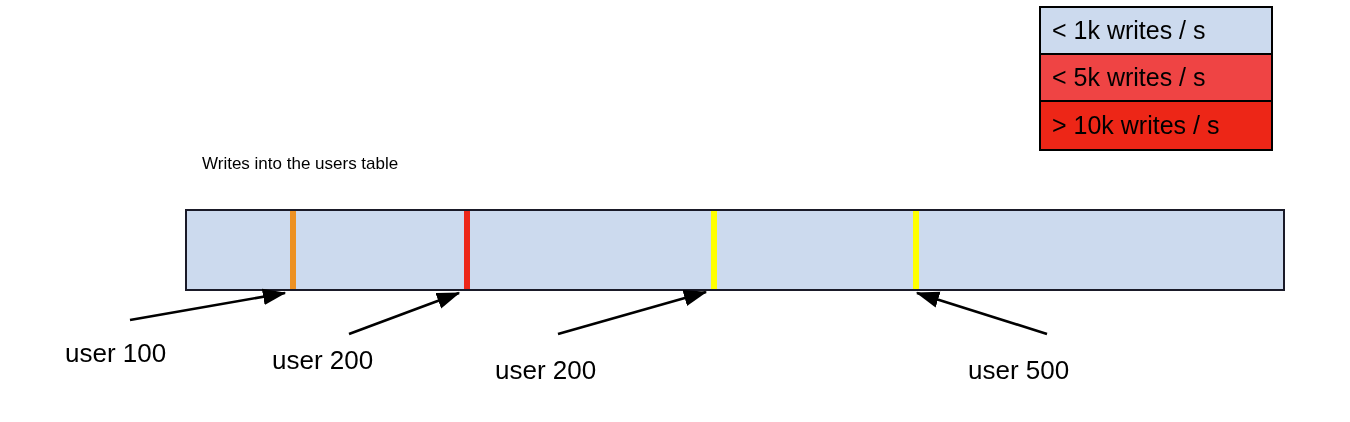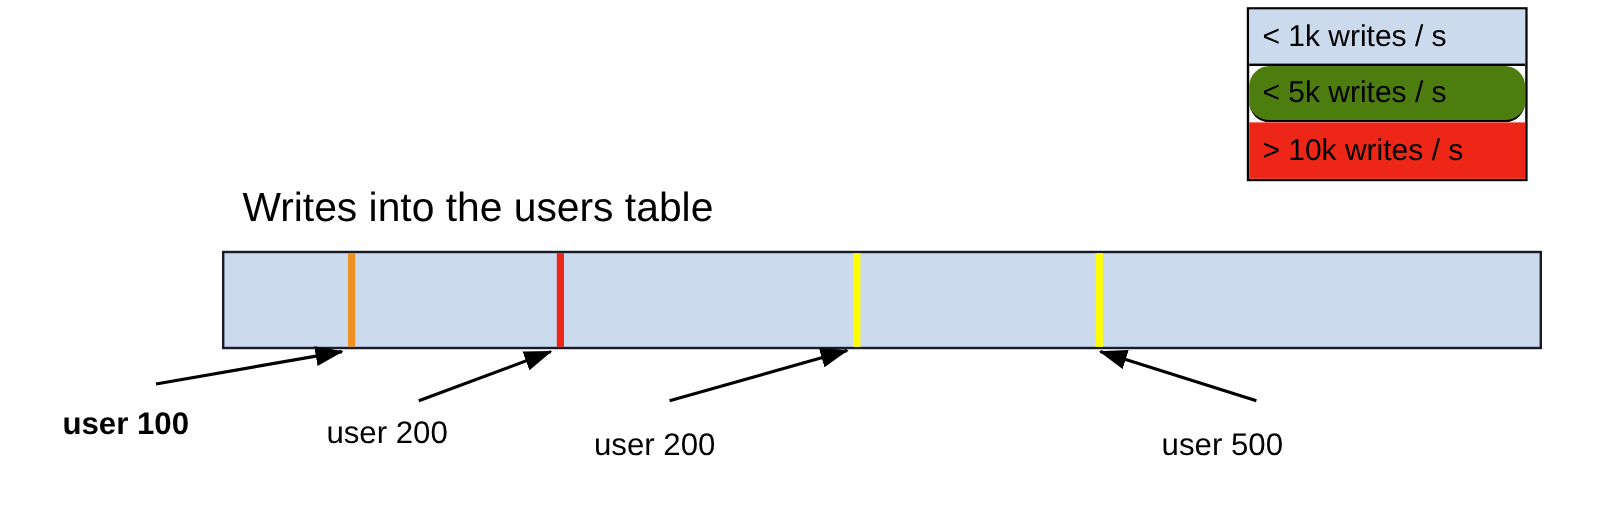--- a/index.html
+++ b/index.html
@@ -57,21 +57,21 @@
     top: 0;
     bottom: 0;
     width: 6px;
   }
 
   
   #bar-caption {
     position: absolute;
     left: 202px;
     top: 154px;
-    font-size: 34px;
+    font-size: 17px;
     color: #000000;
     white-space: nowrap;
   }
 
   
   .user-label {
     position: absolute;
     font-size: 26px;
     color: #000000;
     white-space: nowrap;
@@ -98,30 +98,30 @@
       <div class="segment-marker" style="left: 103px; background: rgb(237, 145, 34);"></div>
       <div class="segment-marker" style="left: 277px; background: rgb(237, 38, 23);"></div>
       <div class="segment-marker" style="left: 524px; background: rgb(255, 255, 0);"></div>
       <div class="segment-marker" style="left: 726px; background: rgb(255, 255, 0);"></div>
     </div>
 
   <div id="legend" style="border-color: rgb(0, 0, 0);">
       <div class="legend-row" style="background: rgb(204, 218, 238);">
         <span class="legend-label">&lt; 1k writes / s</span>
       </div>
-      <div class="legend-row" style="background: #4d7c0f; border-radius: 17px;">
+      <div class="legend-row" style="background: #ef4444;">
         <span class="legend-label">&lt; 5k writes / s</span>
       </div>
       <div class="legend-row" style="background: rgb(237, 38, 23);">
         <span class="legend-label">&gt; 10k writes / s</span>
       </div>
     </div>
 
   <div id="callout-layer">
-      <div class="user-label" style="left: 52px; top: 338px; font-weight: bold;">user 100</div>
+      <div class="user-label" style="left: 65px; top: 338px;">user 100</div>
       <div class="user-label" style="left: 272px; top: 345px;">user 200</div>
       <div class="user-label" style="left: 495px; top: 355px;">user 200</div>
       <div class="user-label" style="left: 968px; top: 355px;">user 500</div>
     </div>
 
   <svg id="arrows" viewBox="0 0 1350 422" xmlns="http://www.w3.org/2000/svg">
     <defs>
       <marker id="ah" markerWidth="10" markerHeight="10" refX="8.5" refY="3.2" orient="auto" markerUnits="strokeWidth">
         <path d="M0,0 L9,3.2 L0,6.4 z" fill="#000000"></path>
       </marker>

